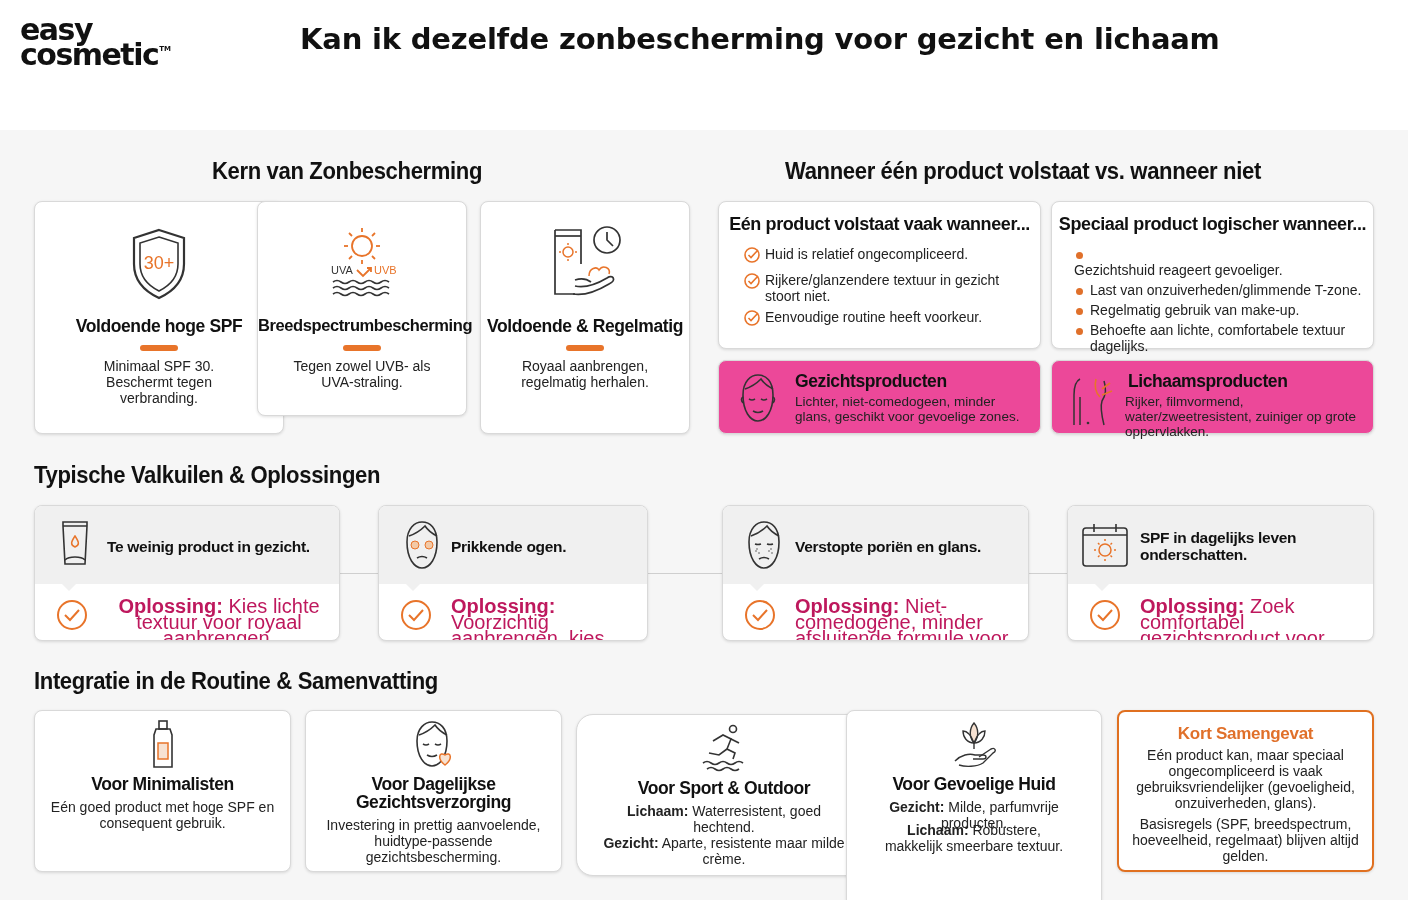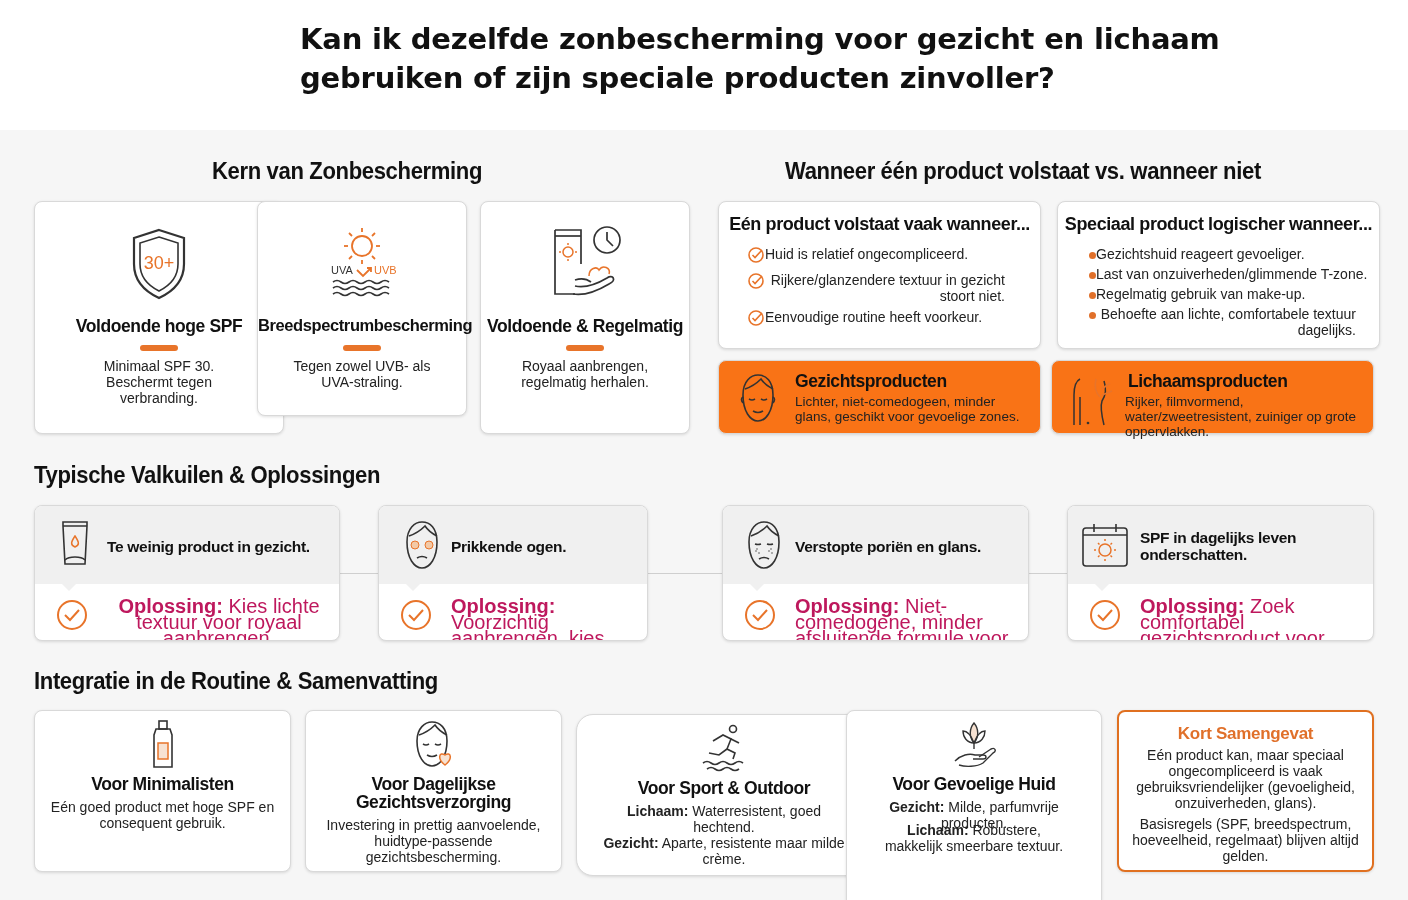--- a/index.html
+++ b/index.html
@@ -21,25 +21,25 @@
   .card.orange { border: 2px solid #e07020; }
 
   .core-card { text-align: center; }
   .core-card .icon { position: absolute; left: 0; right: 0; top: 22px; height: 80px; display: flex; justify-content: center; }
   .core-card .ttl { position: absolute; left: 0; right: 0; top: 114px; font-weight: bold; font-size: 17.5px; letter-spacing: -0.4px; }
   .core-card .bar { position: absolute; left: 50%; top: 143px; width: 38px; height: 6px; margin-left: -19px; background: #e8742a; border-radius: 3px; }
   .core-card .txt { position: absolute; left: 12px; right: 12px; top: 156px; font-size: 14px; line-height: 16px; color: #222; }
 
   .list-card h3 { position: absolute; left: 0; right: 0; top: 12px; text-align: center; font-size: 18px; font-weight: bold; letter-spacing: -0.4px; }
   .list-card ul { position: absolute; left: 24px; right: 10px; top: 44px; list-style: none; }
-  .list-card li { display: flex; font-size: 14px; line-height: 16px; color: #222; margin-bottom: 5px; text-align: right; }
+  .list-card li { display: flex; font-size: 14px; line-height: 16px; color: #222; margin-bottom: 5px; }
   .list-card li .bul { flex: 0 0 22px; }
   .dot { display: inline-block; width: 7px; height: 7px; border-radius: 50%; background: #e0702a; margin-top: 5px; margin-left: 2px; }
 
-  .prod-card { background: #f97316; }
+  .prod-card { background: #ec4899; }
   .prod-card .icon { position: absolute; left: 14px; top: 10px; width: 50px; height: 56px; }
   .prod-card .ttl { position: absolute; left: 76px; top: 10px; font-weight: bold; font-size: 17.5px; letter-spacing: -0.4px; }
   .prod-card .txt { position: absolute; left: 76px; top: 33px; right: 6px; font-size: 13.5px; line-height: 15px; color: #222; }
 
   .connector { position: absolute; left: 34px; top: 573px; width: 1340px; height: 1px; background: #cfcfcf; }
 
   .pit-card { overflow: hidden; }
   .pit-card .top { position: absolute; left: 0; right: 0; top: 0; height: 78px; background: #f0f0f0; }
   .pit-card .notch { position: absolute; left: 26px; top: 77px; width: 0; height: 0; border-left: 8px solid transparent; border-right: 8px solid transparent; border-top: 8px solid #f0f0f0; }
   .pit-card .icon { position: absolute; left: 20px; top: 12px; width: 54px; height: 54px; }
@@ -54,23 +54,26 @@
   .int-card .txt { position: absolute; left: 8px; right: 8px; font-size: 14px; line-height: 16px; color: #222; }
   .int-card .txt b { font-weight: bold; }
   .sum-card { text-align: center; }
   .sum-card .ttl { position: absolute; left: 0; right: 0; top: 12px; font-weight: bold; font-size: 17px; color: #e0702a; letter-spacing: -0.3px; }
   .sum-card .txt { position: absolute; left: 10px; right: 10px; font-size: 14px; line-height: 16px; color: #222; }
 </style>
 </head>
 <body>
 
 <div class="header">
+  <div class="logo">
+    <span class="l1">easy</span>
+    <span class="l2"><span>cosmetic</span><span class="tm">TM</span></span>
+  </div>
   <h1 class="page-title">
     <span>Kan ik dezelfde zonbescherming voor gezicht en lichaam</span><br>
-    <span>gebruiken of zijn speciale producten zinvoller?</span>
   </h1>
 </div>
 
 <div class="main"></div>
 
 <div class="sec-title" style="left:212px; top:157px;">Kern van Zonbescherming</div>
 
 <div class="card core-card" style="left:34px; top:201px; width:250px; height:233px;">
   <div class="icon">
     <svg width="70" height="80" viewBox="0 0 70 80">
@@ -161,24 +164,24 @@
     <li>
         <span class="bul"><svg width="18" height="18" viewBox="0 0 18 18">
             <circle cx="9" cy="9" r="7" fill="none" stroke="#e8742a" stroke-width="1.6"></circle>
             <path d="M5.5 9 L8 11.5 L15 4" fill="none" stroke="#e8742a" stroke-width="1.6"></path>
           </svg></span>
         <span>Eenvoudige routine heeft voorkeur.</span>
       </li>
   </ul>
 </div>
 
-<div class="card list-card" style="left:1051px; top:201px; width:323px; height:148px;margin-left:6px;">
+<div class="card list-card" style="left:1051px; top:201px; width:323px; height:148px;">
   <h3>Speciaal product logischer wanneer...</h3>
   <ul style="left:22px;">
-    <li style="margin-bottom:4px;">
+    <li style="margin-bottom:4px;flex-direction:column;">
         <span class="bul" style="flex-basis:16px;"><span class="dot"></span></span>
         <span>Gezichtshuid reageert gevoeliger.</span>
       </li>
     <li style="margin-bottom:4px;">
         <span class="bul" style="flex-basis:16px;"><span class="dot"></span></span>
         <span>Last van onzuiverheden/glimmende T-zone.</span>
       </li>
     <li style="margin-bottom:4px;">
         <span class="bul" style="flex-basis:16px;"><span class="dot"></span></span>
         <span>Regelmatig gebruik van make-up.</span>

